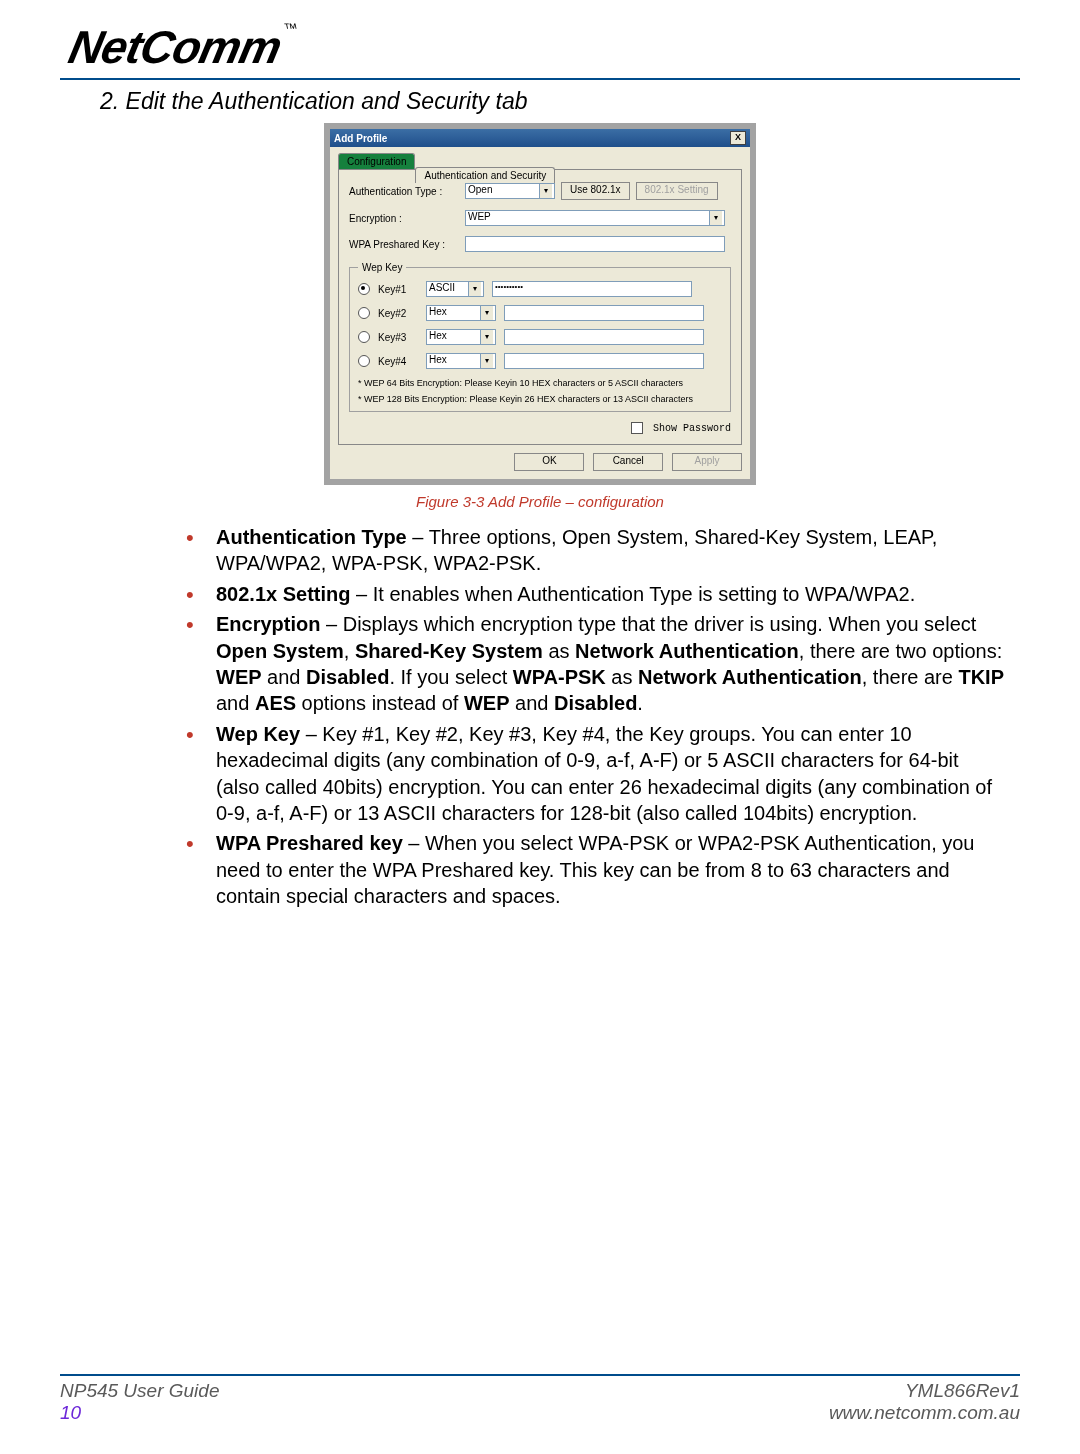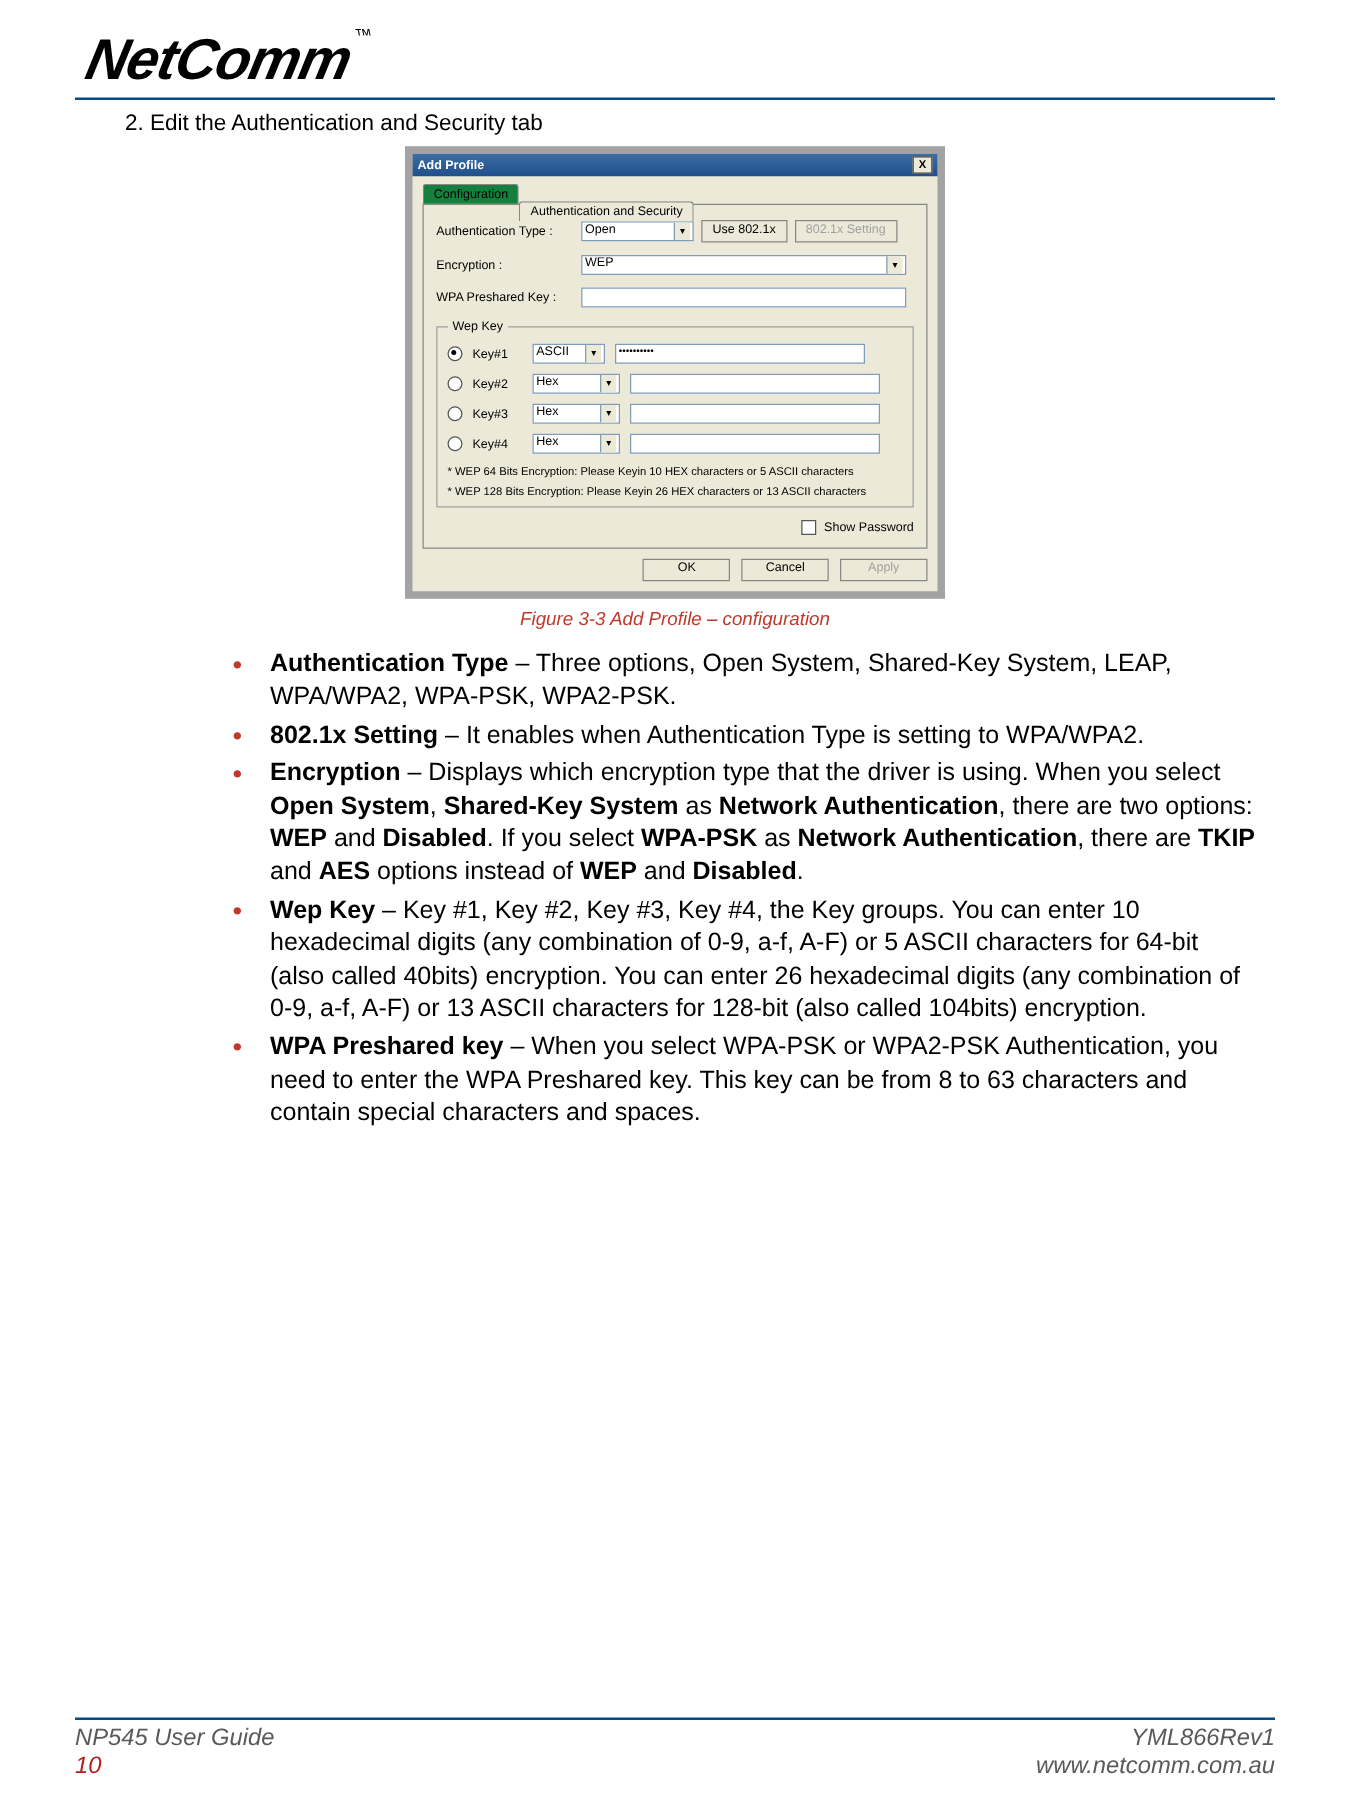--- a/index.html
+++ b/index.html
@@ -38,25 +38,26 @@
     transform: skewX(12deg);
     display: inline-block;
     margin-left: 4px;
   }
   .rule {
     border: none;
     border-top: 2px solid #004c8c;
     margin: 4px 0 8px 0;
   }
   .step {
-    font-size: 18px;
+    font-size: 23px;
     font-family: "Helvetica Neue", Arial, sans-serif;
     font-weight: 300;
     margin-left: 40px;
     margin-bottom: 8px;
+    font-style: italic;
   }
   .fig-wrap {
     text-align: center;
     margin: 6px 0 4px 0;
   }
   
   .dialog {
     display: inline-block;
     width: 420px;
     background: #ece9d8;
@@ -151,21 +152,21 @@
   }
   .radio {
     width:10px; height:10px; border:1px solid #555; border-radius:50%; display:inline-block; position:relative; background:#fff;
   }
   .radio.checked::after{
     content:""; width:4px; height:4px; background:#000; border-radius:50%; position:absolute; top:2px; left:2px;
   }
   .keylabel { width:40px;}
   .note { font-size:9px; line-height:12px; margin-top:4px;}
   .showpass {
-    text-align:right; margin-top:10px; font-size:10px;
+    text-align:right; margin-top:10px; font-size:10px;font-family:Liberation Mono, monospace;
   }
   .chk { width:10px; height:10px; border:1px solid #555; display:inline-block; background:#fff; vertical-align:middle; margin-right:4px;}
   .dlg-buttons {
     padding:8px; text-align:right;
   }
   .dlg-buttons .btn { width:70px; margin-left:6px; text-align:center; display:inline-block;}
   
   .caption {
     color:#c0392b;
     font-style: italic;
@@ -209,21 +210,21 @@
     display:flex; justify-content:space-between;
     font-style: italic;
     color:#5a5a5a;
     font-size: 19px;
     font-family: "Helvetica Neue", Arial, sans-serif;
   }
   .footer-row .left { text-align:left;}
   .footer-row .right { text-align:right;}
   .pagenum {
     font-style: italic;
-    color:#b91c1c;
+    color:#6d28d9;
     font-size: 19px;
   }
 </style>
 </head>
 <body>
 
 <div class="page">
   <div>
     <span class="logo">NetComm</span><span class="tm">™</span>
   </div>

